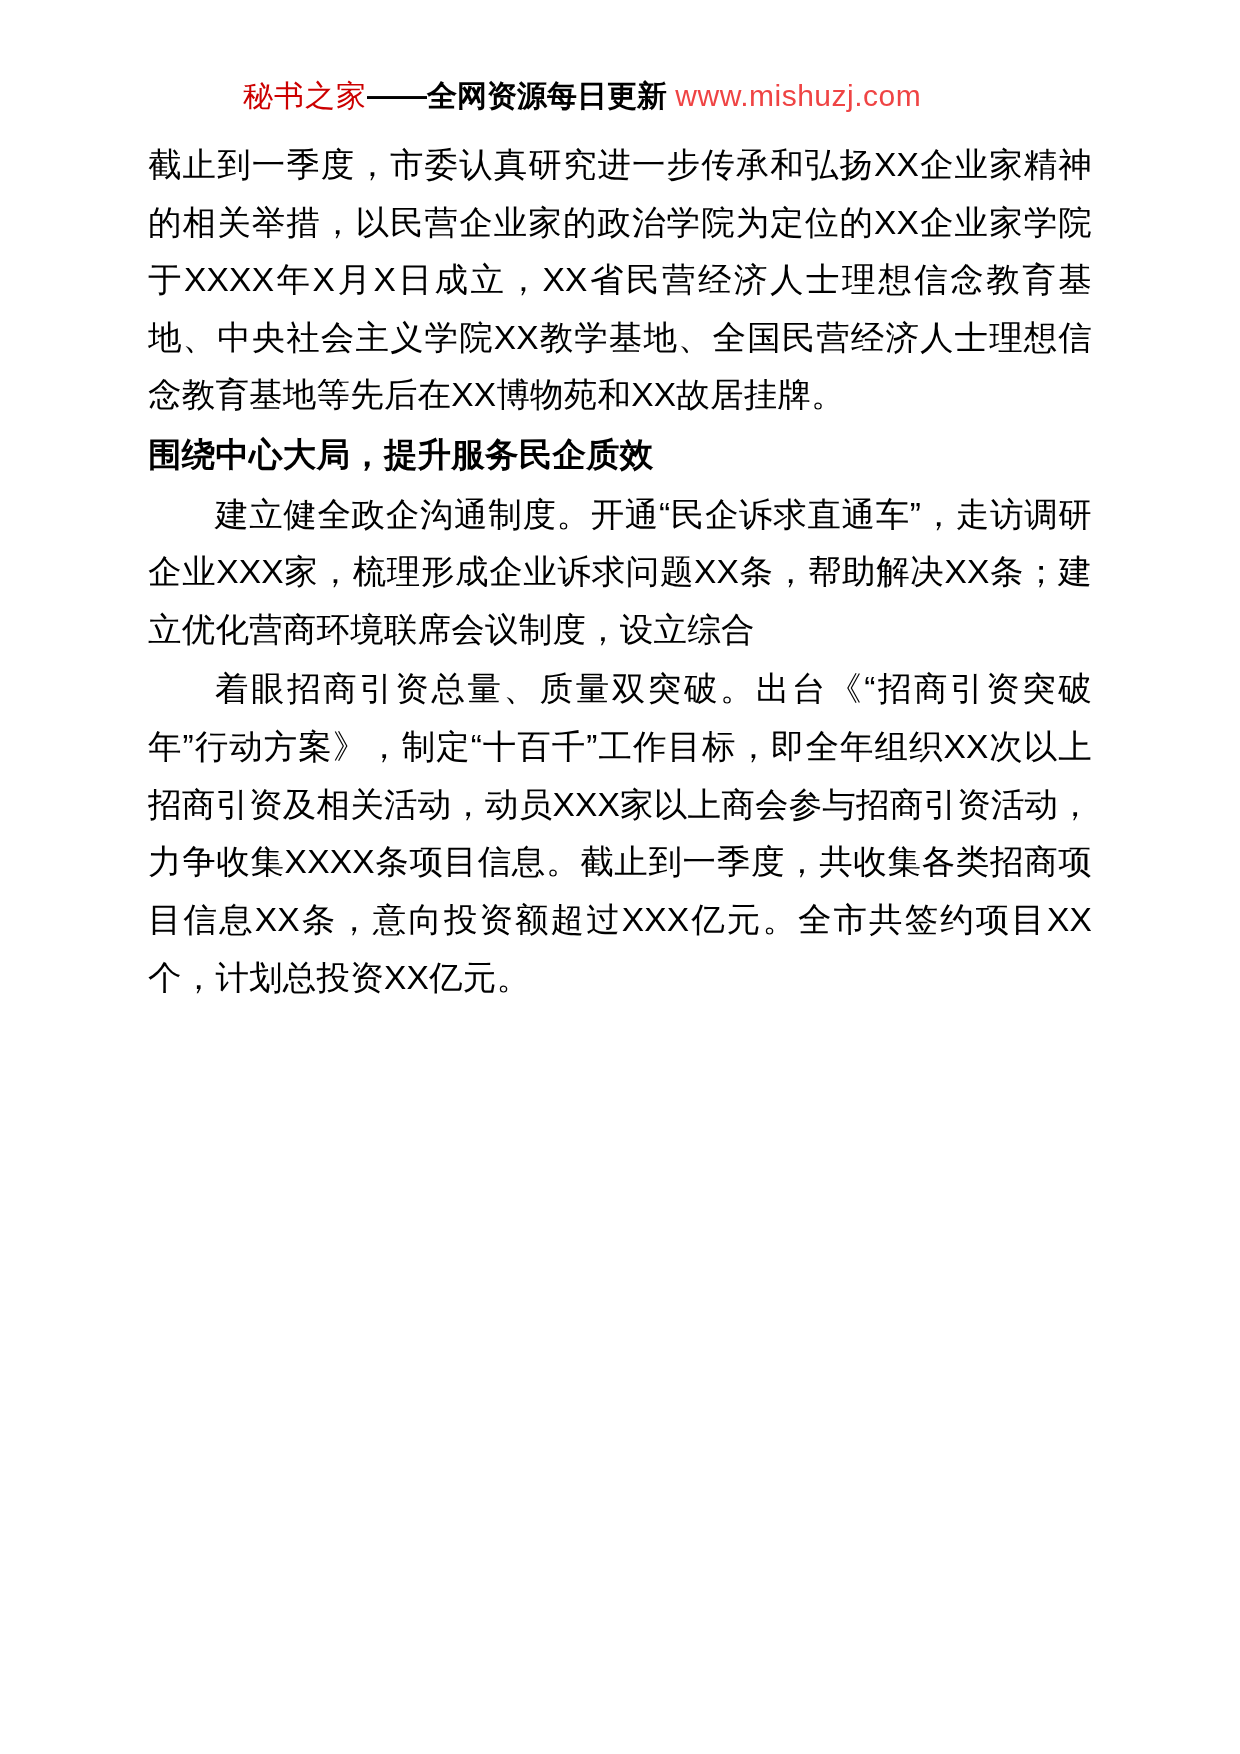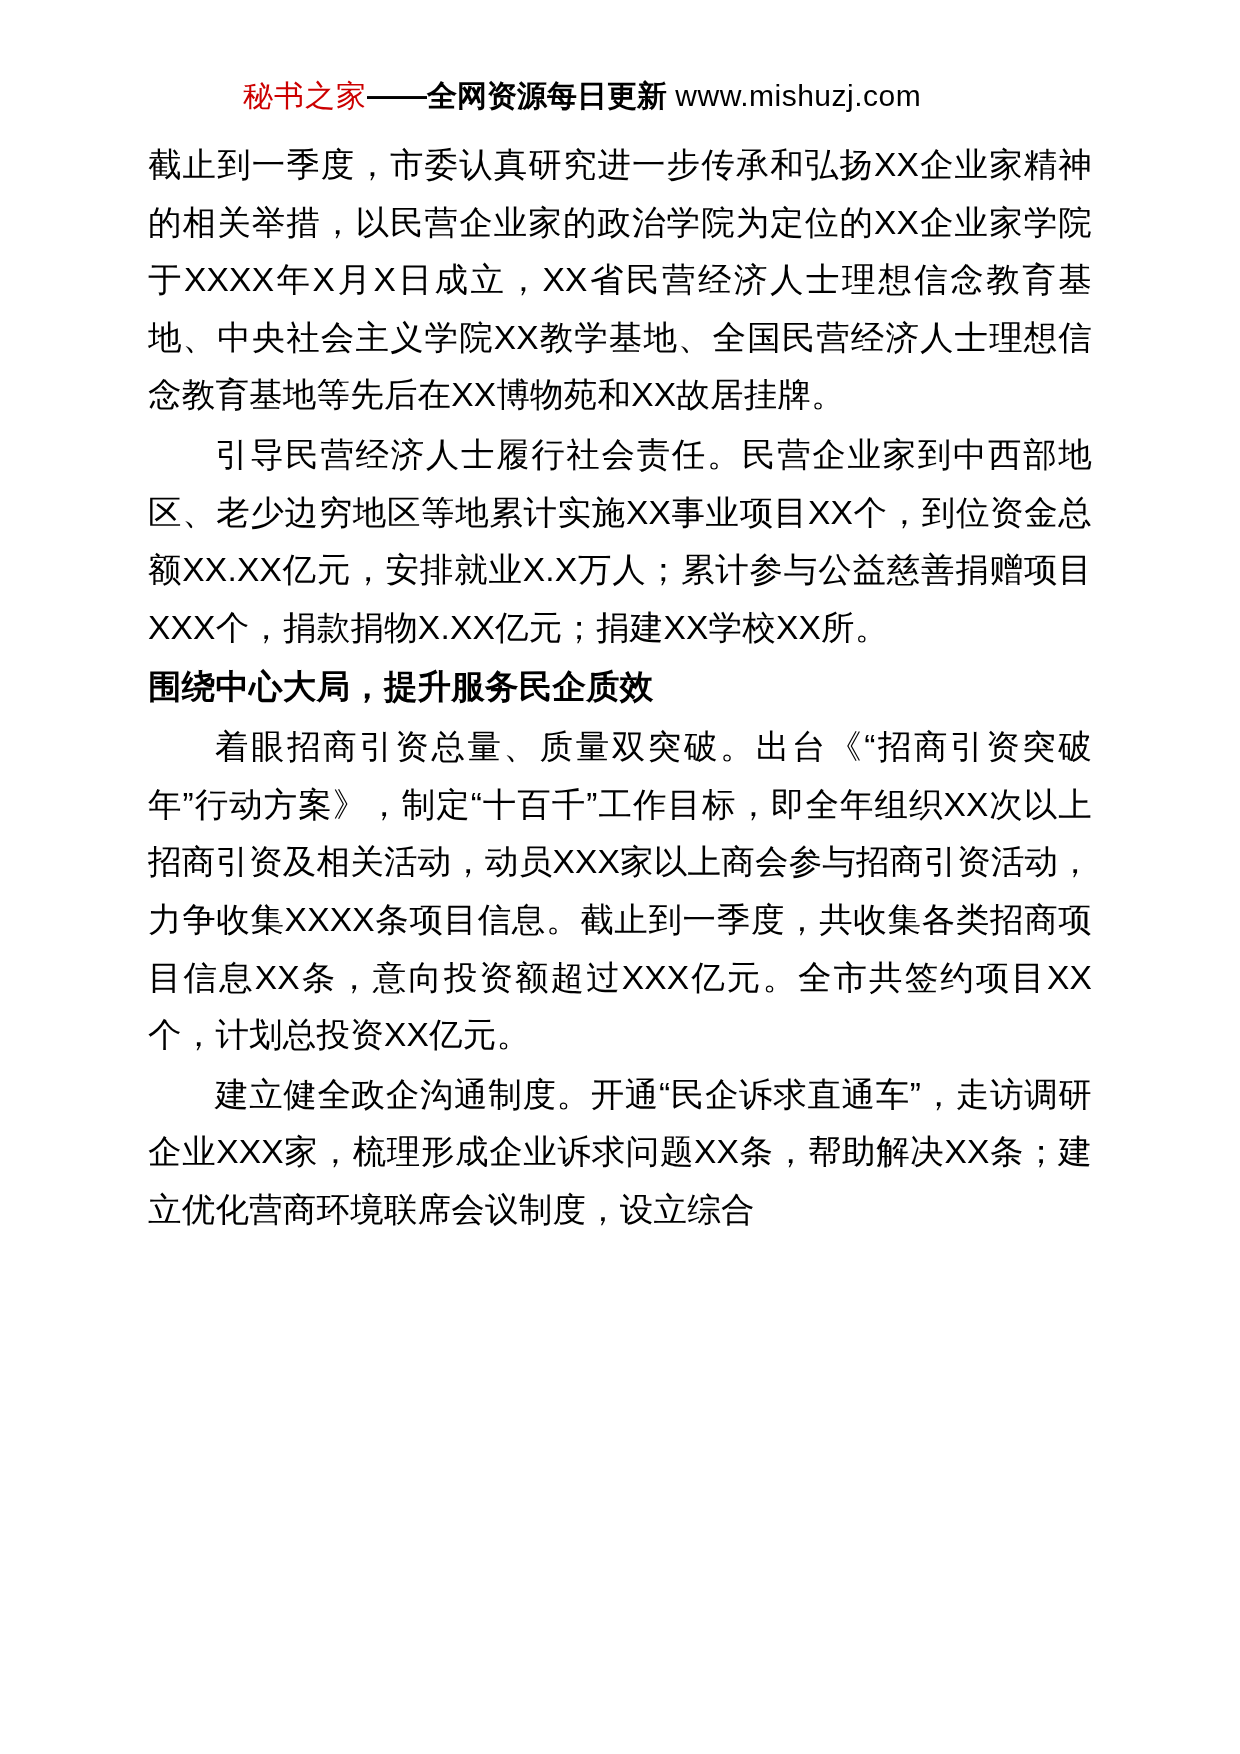--- a/index.html
+++ b/index.html
@@ -36,21 +36,21 @@
   .header .dash {
     color: #000000;
     font-weight: bold;
   }
   .header .slogan {
     color: #000000;
     font-weight: bold;
     text-align: right;
   }
   .header .url {
-    color: #000000;
+    color: #ef4444;
     font-weight: normal;
     letter-spacing: 0.5px;
   }
   .body-text p {
     margin: 0 0 2px 0;
     font-size: 33.5px;
     line-height: 1.72;
     text-align: justify;
     text-justify: inter-ideograph;
     letter-spacing: 0.2px;
@@ -68,19 +68,18 @@
 <body>
 
 <div class="page">
 
   <div class="header">
     <span class="brand">秘书之家</span><span class="dash">——</span><span class="slogan">全网资源每日更新</span>&nbsp;<span class="url">www.mishuzj.com</span>
   </div>
 
   <div class="body-text">
     <p>截止到一季度，市委认真研究进一步传承和弘扬XX企业家精神的相关举措，以民营企业家的政治学院为定位的XX企业家学院于XXXX年X月X日成立，XX省民营经济人士理想信念教育基地、中央社会主义学院XX教学基地、全国民营经济人士理想信念教育基地等先后在XX博物苑和XX故居挂牌。</p>
-    <p class="indent">引导民营经济人士履行社会责任。民营企业家到中西部地区、老少边穷地区等地累计实施XX事业项目XX个，到位资金总额XX.XX亿元，安排就业X.X万人；累计参与公益慈善捐赠项目XXX个，捐款捐物X.XX亿元；捐建XX学校XX所。</p>
     <p class="center">围绕中心大局，提升服务民企质效</p>
+    <p class="indent">建立健全政企沟通制度。开通“民企诉求直通车”，走访调研企业XXX家，梳理形成企业诉求问题XX条，帮助解决XX条；建立优化营商环境联席会议制度，设立综合</p>
     <p class="indent">着眼招商引资总量、质量双突破。出台《“招商引资突破年”行动方案》，制定“十百千”工作目标，即全年组织XX次以上招商引资及相关活动，动员XXX家以上商会参与招商引资活动，力争收集XXXX条项目信息。截止到一季度，共收集各类招商项目信息XX条，意向投资额超过XXX亿元。全市共签约项目XX个，计划总投资XX亿元。</p>
-    <p class="indent">建立健全政企沟通制度。开通“民企诉求直通车”，走访调研企业XXX家，梳理形成企业诉求问题XX条，帮助解决XX条；建立优化营商环境联席会议制度，设立综合</p>
   </div>
 
 </div>
 
 </body></html>

